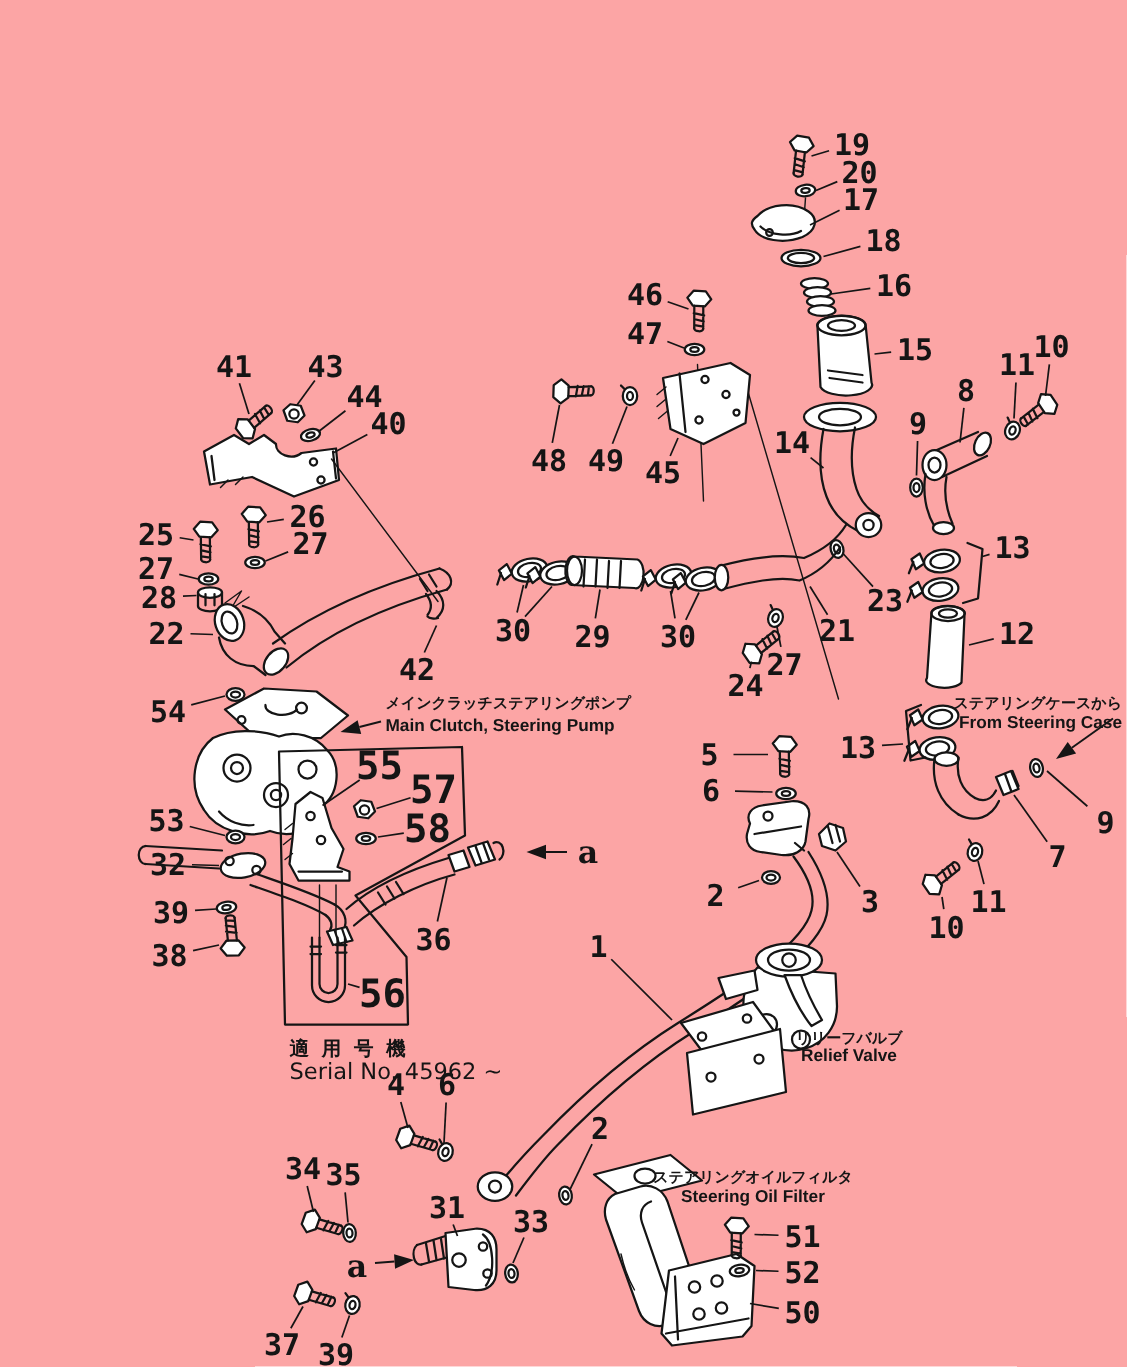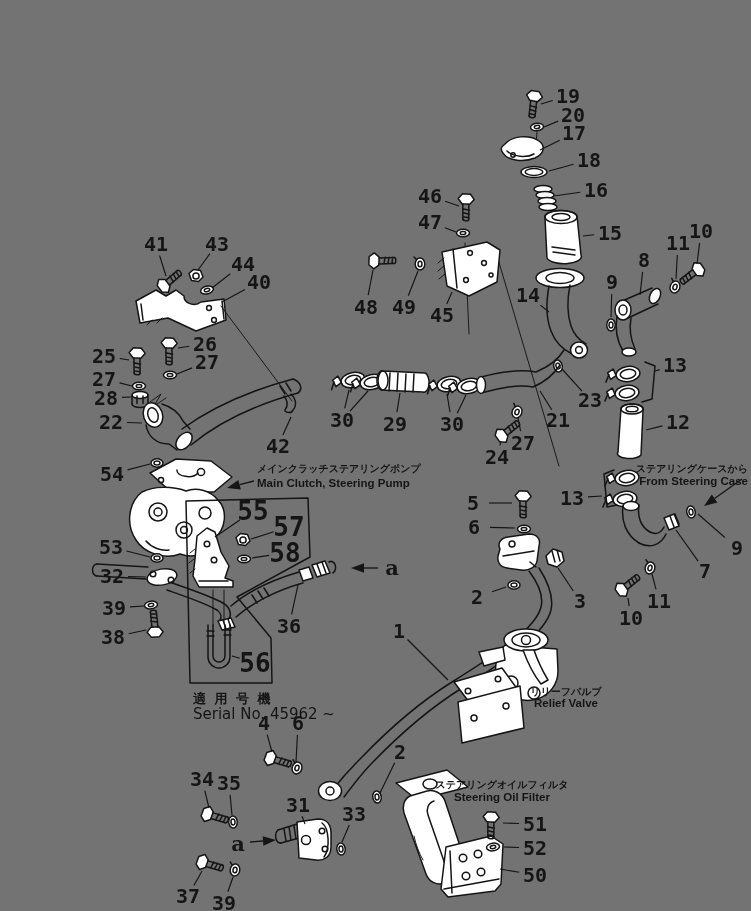--- a/index.html
+++ b/index.html
@@ -1,17 +1,17 @@
 <!DOCTYPE html>
 <html><head>
 <meta charset="utf-8">
 <title>Parts Diagram</title>
 <style>
   html,body{margin:0;padding:0;background:#ffffff;}
-  .stage{position:relative;width:751px;height:911px;background:#737373;overflow:hidden;
+  .stage{position:relative;width:751px;height:911px;background:#fca5a5;overflow:hidden;
          font-family:"DejaVu Sans",sans-serif;}
   svg{position:absolute;inset:0;}
   .art-root *{stroke:#151515;fill:none;stroke-width:1.5;stroke-linecap:round;stroke-linejoin:round;}
   .art-root .w{fill:#ffffff;}
   .art-root .thin{stroke-width:0.95;}
   text{stroke:none;}
   .callout{font-family:"DejaVu Sans Mono",monospace;font-weight:700;fill:#151515;}
   .alabel{font:700 21px "DejaVu Serif",serif;fill:#151515;}
   .jp{font:600 10px "DejaVu Sans",sans-serif;fill:#151515;}
   .en{font:700 11.5px "Liberation Sans",sans-serif;fill:#151515;}

